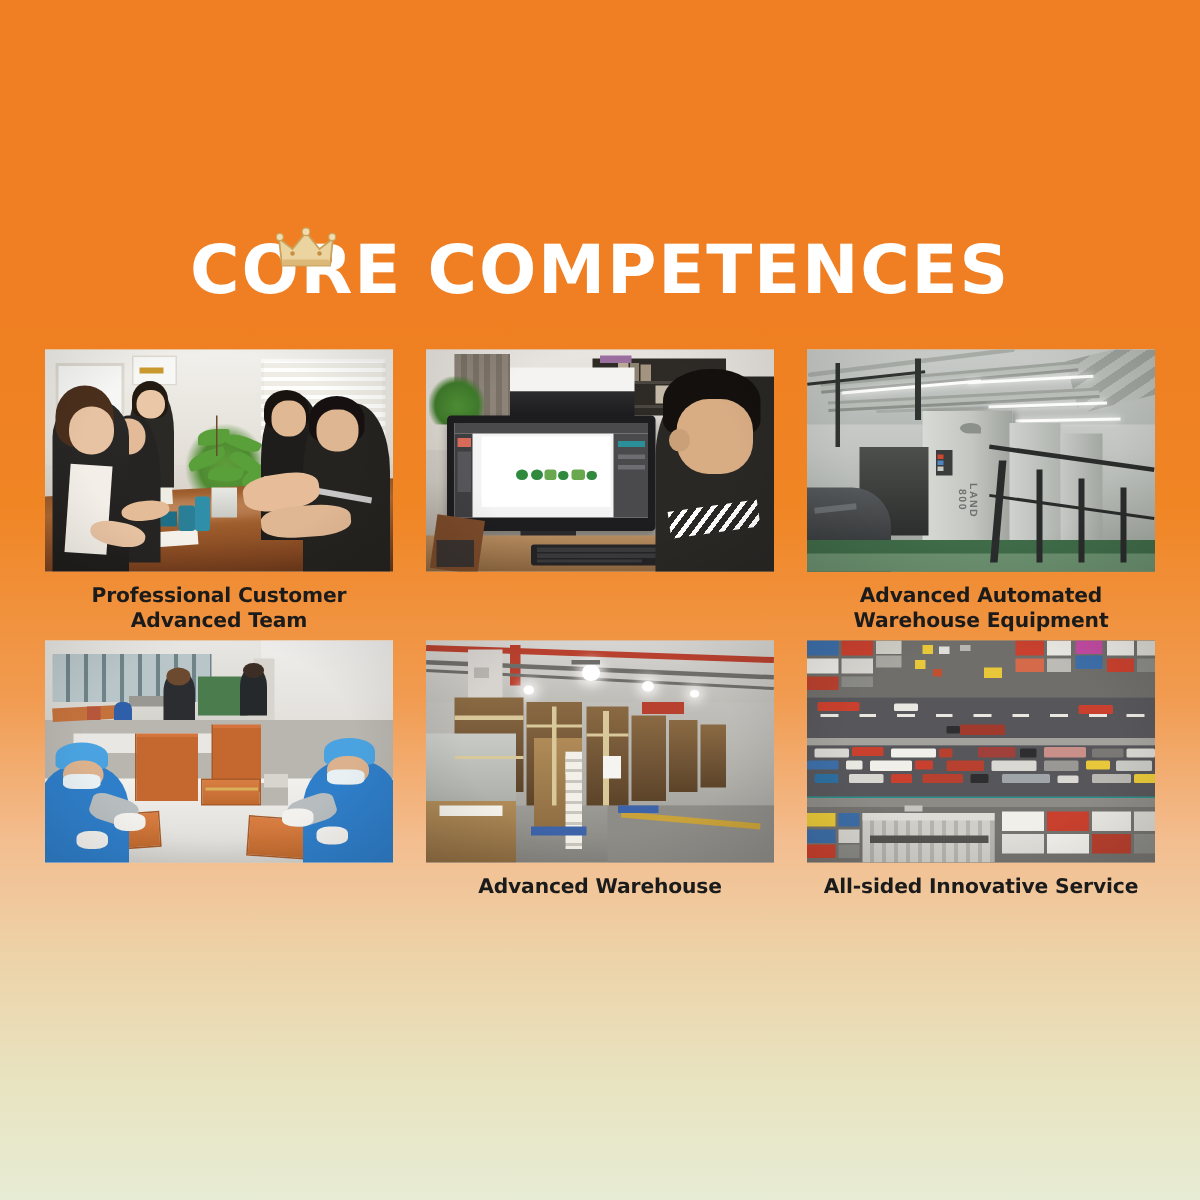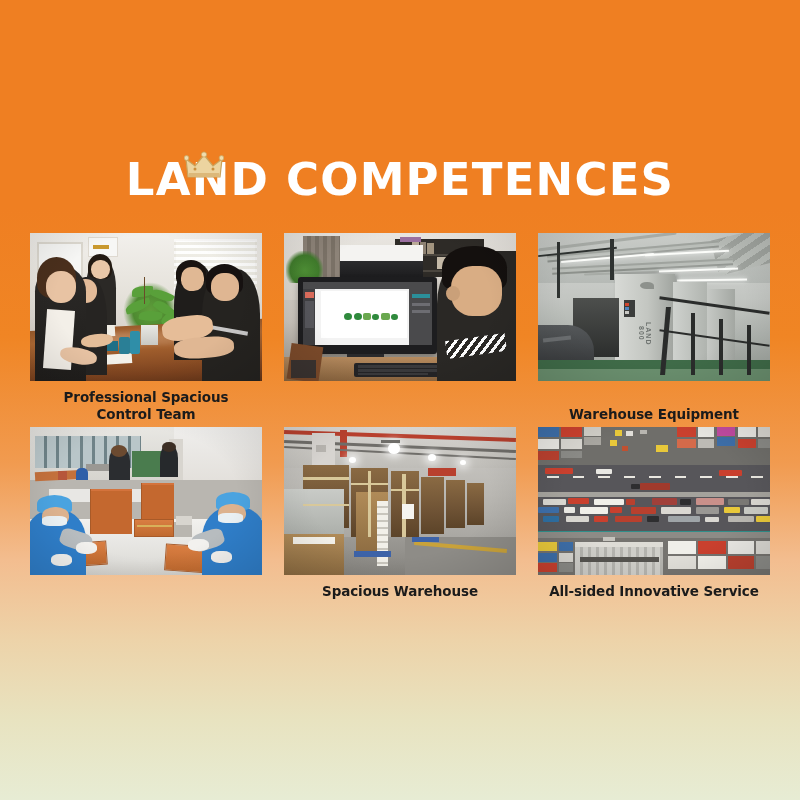--- a/index.html
+++ b/index.html
@@ -278,21 +278,21 @@
     <svg class="crown-icon" viewBox="0 0 40 30">
       <path d="M4 26 L2 8 L11 15 L20 4 L29 15 L38 8 L36 26 Z" fill="#e9cd95" stroke="#c9a košt" stroke-width="0"></path>
       <path d="M4 26 L2 8 L11 15 L20 4 L29 15 L38 8 L36 26 Z" fill="#ecd4a0" stroke="#c9a35c" stroke-width="1.2"></path>
       <path d="M5 22 L35 22 L36 26 L4 26 Z" fill="#dcb879"></path>
       <circle cx="2.5" cy="7" r="2.4" fill="#f0dcae" stroke="#c9a35c" stroke-width=".8"></circle>
       <circle cx="20" cy="3.5" r="2.6" fill="#f0dcae" stroke="#c9a35c" stroke-width=".8"></circle>
       <circle cx="37.5" cy="7" r="2.4" fill="#f0dcae" stroke="#c9a35c" stroke-width=".8"></circle>
       <circle cx="11" cy="18" r="1.5" fill="#c98f3e"></circle>
       <circle cx="29" cy="18" r="1.5" fill="#c98f3e"></circle>
     </svg>
-    <span class="title-text">LAND COMPETENCES</span>
+    <span class="title-text">CORE COMPETENCES</span>
   </div>
 
   <div class="grid">
 
     <div class="cell">
       <div class="photo p1">
         <div class="scene">
           <span class="sv wallpanel"></span>
           <span class="sv window"></span>
           <span class="sv blinds"></span>
@@ -338,22 +338,22 @@
           <span class="sv faceL2"></span>
           <span class="sv personL"></span>
           <span class="sv hairL"></span>
           <span class="sv faceL"></span>
           <span class="sv shirtL"></span>
           <span class="sv" style="left:13%;top:78%;width:16%;height:11%;background:#e8c3a3;border-radius:45%;transform:rotate(10deg);"></span>
           <span class="sv" style="left:22%;top:68%;width:14%;height:9%;background:#e4bd98;border-radius:45%;transform:rotate(-6deg);"></span>
         </div>
       </div>
       <div class="caption">
-        <span>Professional Spacious</span><br>
-        <span>Control Team</span>
+        <span>Professional Customer</span><br>
+        <span>Advanced Team</span>
       </div>
     </div>
 
     <div class="cell">
       <div class="photo p2">
         <div class="scene">
           <span class="sv wall"></span>
           <span class="sv curtain"></span>
           <span class="sv plantpot"></span>
           <span class="sv shelf"></span>
@@ -432,21 +432,21 @@
           <span class="sv floor2"></span>
           <span class="sv rail" style="left:54%;top:50%;width:2%;height:46%;transform:skewX(-5deg);"></span>
           <span class="sv rail" style="left:66%;top:54%;width:1.8%;height:42%;"></span>
           <span class="sv rail" style="left:78%;top:58%;width:1.6%;height:38%;"></span>
           <span class="sv rail" style="left:90%;top:62%;width:1.6%;height:34%;"></span>
           <span class="sv rail" style="left:52%;top:48%;width:48%;height:2%;transform:rotate(8deg);"></span>
           <span class="sv rail" style="left:52%;top:70%;width:48%;height:1.6%;transform:rotate(8deg);"></span>
         </div>
       </div>
       <div class="caption">
-        <br>
+        <span>Advanced Automated</span><br>
         <span>Warehouse Equipment</span>
       </div>
     </div>
 
     <div class="cell row2">
       <div class="photo p4">
         <div class="scene">
           <span class="sv backwall"></span>
           <span class="sv winrow"></span>
           <span class="sv rwall"></span>
@@ -531,21 +531,21 @@
           <span class="sv strap" style="left:36%;top:30%;width:1.6%;height:44%;"></span>
           <span class="sv strap" style="left:51%;top:32%;width:1.4%;height:42%;"></span>
           <span class="sv tag" style="left:51%;top:52%;width:5%;height:10%;"></span>
           <span class="sv tag" style="left:40%;top:52%;width:4%;height:8%;"></span>
           <span class="sv" style="left:40%;top:50%;width:5%;height:44%;background:repeating-linear-gradient(180deg,#f2f0e9 0 5px,#c9c6bd 5px 7px);"></span>
           <span class="sv bluebase" style="left:30%;top:84%;width:16%;height:4%;"></span>
           <span class="sv bluebase" style="left:55%;top:74%;width:12%;height:3.5%;"></span>
         </div>
       </div>
       <div class="caption">
-        <span>Spacious Warehouse</span>
+        <span>Advanced Warehouse</span>
       </div>
     </div>
 
     <div class="cell row2">
       <div class="photo p6">
         <div class="scene">
 
           <span class="sv conc" style="left:0;top:0;width:100%;height:26%;background:#6f6e6a;"></span>
           <span class="sv ctr" style="left:0%;top:0%;width:9%;height:7%;background:#3d6ea8;"></span>
           <span class="sv ctr" style="left:0%;top:8%;width:9%;height:7%;background:#e8e7e2;"></span>

